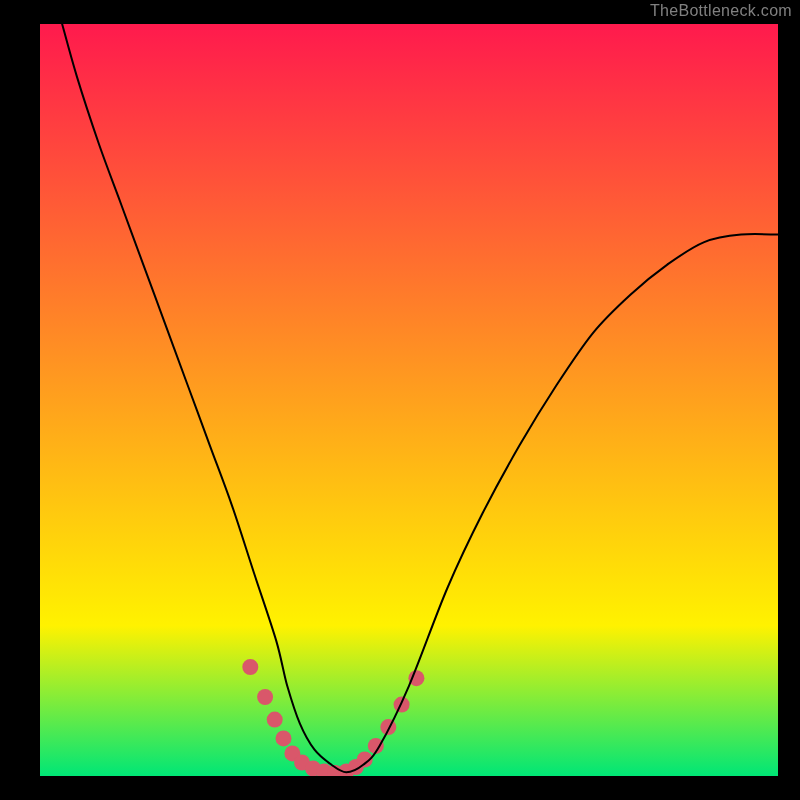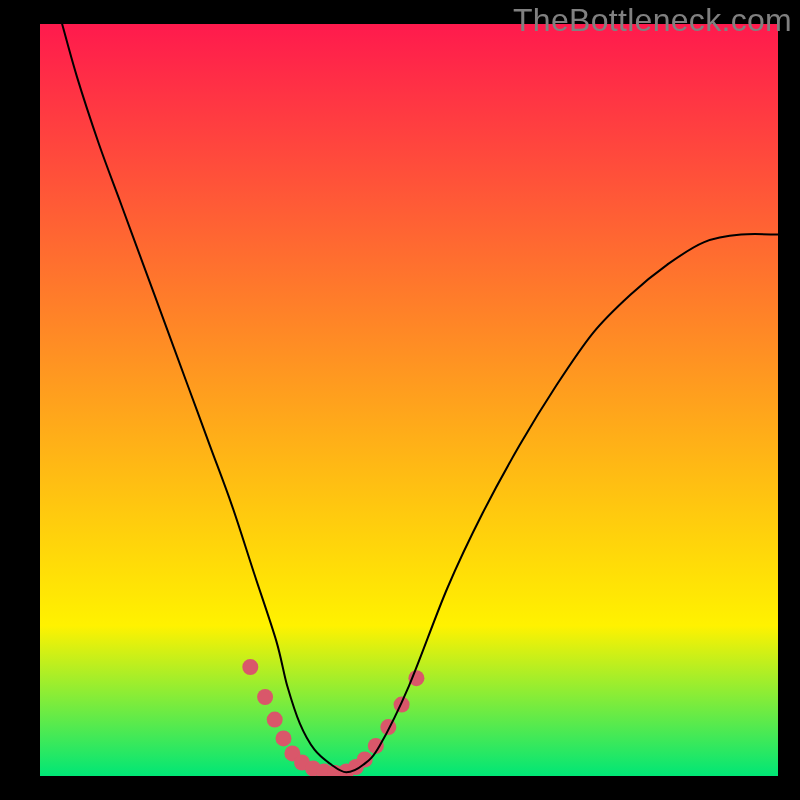--- a/index.html
+++ b/index.html
@@ -14,21 +14,21 @@
     position: relative;
     width: 800px;
     height: 800px;
   }
   .watermark {
     position: absolute;
     top: 2px;
     right: 8px;
     color: #808080;
     font-family: Arial, Helvetica, sans-serif;
-    font-size: 32px;
+    font-size: 16px;
     font-weight: 400;
     letter-spacing: 0.3px;
     z-index: 4;
   }
   .gradient-panel {
     position: absolute;
     left: 40px;
     top: 24px;
     width: 738px;
     height: 752px;

